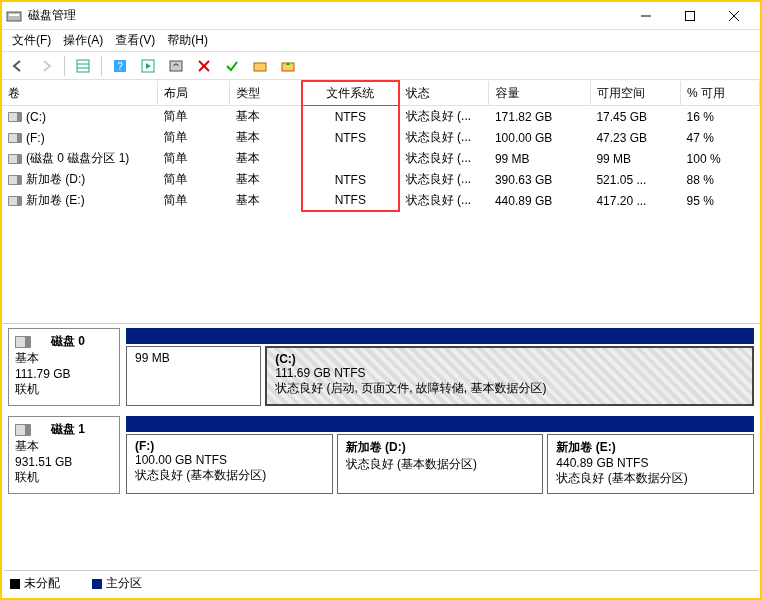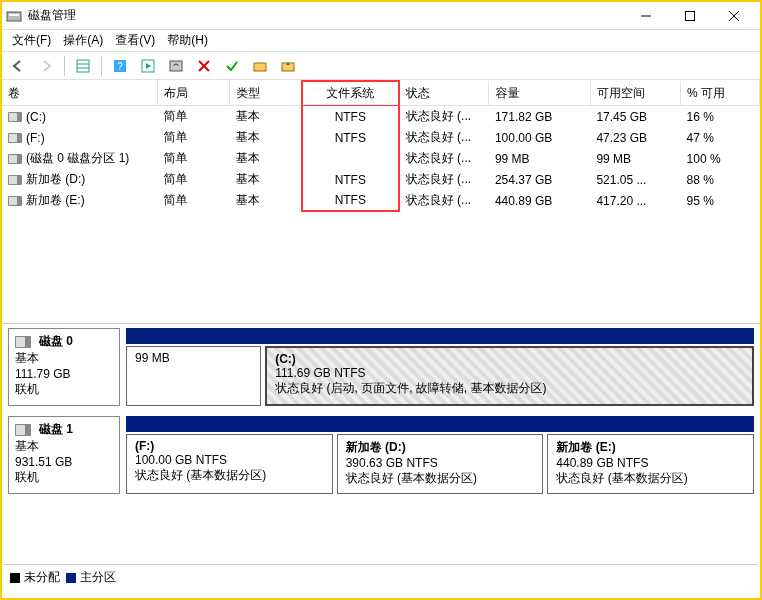--- a/index.html
+++ b/index.html
@@ -115,21 +115,21 @@
   }
   .disk-info {
     width:112px;
     border:1px solid #888;
     padding:4px 6px;
     font-size:12px;
     background:#fff;
   }
   .disk-info .disk-title{
     font-weight:bold;
-    display:flex; align-items:center; gap:8px;
+    display:flex; align-items:center; gap:20px;
   }
   .disk-icon{
      width:16px;height:12px;background:#888;border-radius:1px;display:inline-block;position:relative;
   }
   .disk-icon::before{content:"";position:absolute;left:1px;top:1px;right:6px;bottom:1px;background:#ddd;}
   .disk-parts {
     flex:1;
     margin-left:6px;
     display:flex;
     flex-direction:column;
@@ -153,24 +153,24 @@
   }
   .part-box.hatched{
      background: repeating-linear-gradient(45deg,#eee,#eee 4px,#ddd 4px,#ddd 8px);
      border:2px solid #444;
   }
   .part-box .part-title{font-weight:bold;}
   .legend{
      border-top:1px solid #ccc;
      padding:4px 6px;
      display:flex;
-     gap:6px;
+     gap:32px;
      align-items:center;
      position:absolute;
-     bottom:8px; left:2px; right:2px;
+     bottom:2px; left:2px; right:2px;
      background:#fff;
      text-align:right;
   }
   .legend-sw{display:inline-block;width:10px;height:10px;margin-right:4px;vertical-align:middle;}
   
   .c-vol{width:138px;}
   .c-layout{width:64px;}
   .c-type{width:64px;margin-left:44px;}
   .c-fs{width:86px;margin-left:48px;}
   .c-status{width:80px;}
@@ -322,21 +322,21 @@
           <td>99 MB</td>
           <td>99 MB</td>
           <td>100 %</td>
         </tr>
         <tr>
           <td><span class="vol-icon"></span>新加卷 (D:)</td>
           <td>简单</td>
           <td>基本</td>
           <td class="highlight-col-cell " style="text-align:center">NTFS</td>
           <td>状态良好 (...</td>
-          <td>254.37 GB</td>
+          <td>390.63 GB</td>
           <td>521.05 ...</td>
           <td>88 %</td>
         </tr>
         <tr>
           <td><span class="vol-icon"></span>新加卷 (E:)</td>
           <td>简单</td>
           <td>基本</td>
           <td class="highlight-col-cell highlight-col-last" style="text-align:center">NTFS</td>
           <td>状态良好 (...</td>
           <td>440.89 GB</td>
@@ -385,21 +385,20 @@
       <div class="disk-parts">
         <div class="disk-bar"></div>
         <div class="disk-boxes">
           <div class="part-box" style="flex: 20 1 0%;">
             <div class="part-title">(F:)</div>
             <div>100.00 GB NTFS</div>
             <div>状态良好 (基本数据分区)</div>
           </div>
           <div class="part-box" style="flex: 20 1 0%;">
             <div class="part-title">新加卷   (D:)</div>
-            <div>390.63 GB NTFS</div>
             <div>状态良好 (基本数据分区)</div>
           </div>
           <div class="part-box" style="flex: 20 1 0%;">
             <div class="part-title">新加卷   (E:)</div>
             <div>440.89 GB NTFS</div>
             <div>状态良好 (基本数据分区)</div>
           </div>
         </div>
       </div>
     </div>

